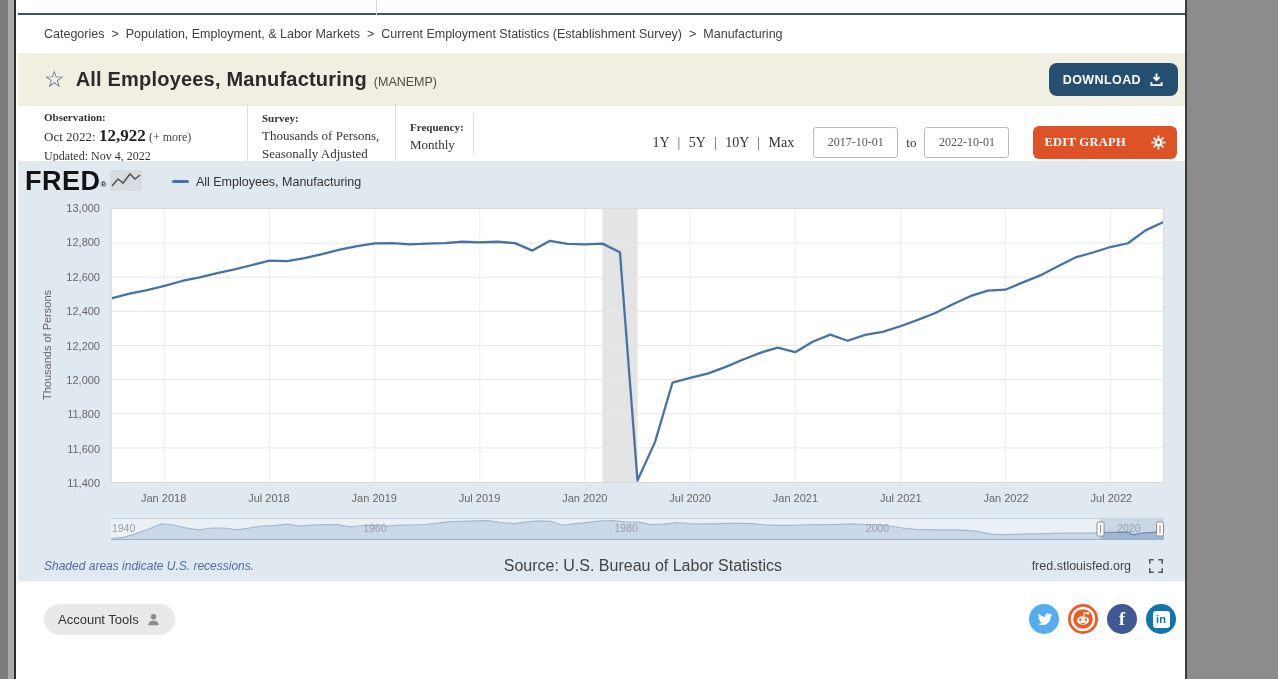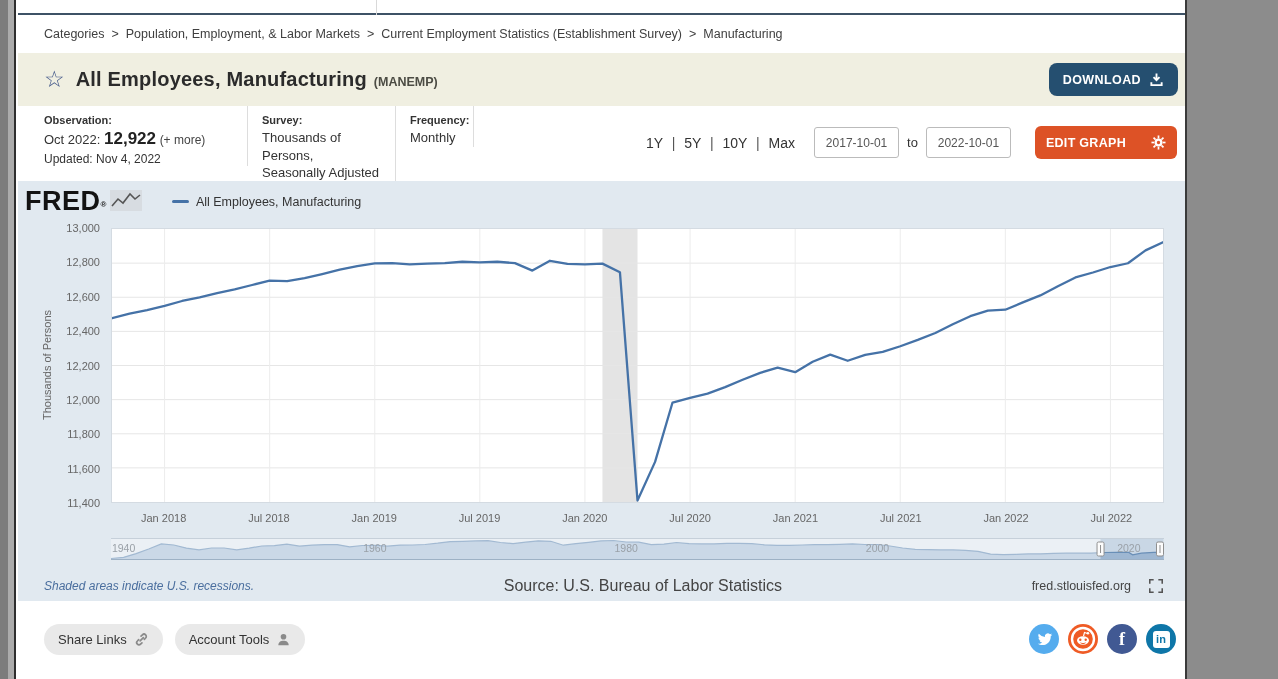--- a/index.html
+++ b/index.html
@@ -16,27 +16,27 @@
 
   
   .breadcrumb { height:38px; display:flex; align-items:center; padding-left:26px; font-size:12.5px; color:#404040; }
   .breadcrumb a { color:#404040; text-decoration:none; cursor:pointer; }
   .crumb-sep { margin:0 7px; color:#404040; }
 
   
   .series-header { height:53px; background:#f0efe1; display:flex; align-items:center; padding-left:26px; position:relative; }
   .star-icon { font-size:23px; color:#44598a; margin-right:11px; line-height:1; cursor:pointer; }
   .series-title { font-size:20px; font-weight:bold; color:#2b2b2b; letter-spacing:.2px; }
-  .series-id { font-size:12.5px; font-weight:bold; color:#4c4c44; margin-left:7px; padding-top:5px; }
+  .series-id { font-size:12.5px; font-weight:normal; color:#4c4c44; margin-left:7px; padding-top:5px; }
   .download-btn { position:absolute; right:7px; top:10px; background:#254f70; color:#fff; border:none;
     border-radius:8px; padding:9px 14px; font-size:12.5px; font-weight:bold; letter-spacing:.4px;
     display:flex; align-items:center; gap:8px; cursor:pointer; font-family:inherit;}
 
   
-  .info-row { height:75px; display:flex; align-items:flex-start; padding-left:26px; position:relative; background:#fff; }
+  .info-row { height:55px; display:flex; align-items:center; padding-left:26px; position:relative; background:#fff;font-family:Liberation Serif, serif; }
   .info-col { padding:8px 14px 0 0; }
   .info-col + .info-col { padding-left:14px; }
   .col-obs   { width:204px; border-right:1px solid #ddd; }
   .col-units { width:148px; border-right:1px solid #ddd; }
   .col-freq  { width:78px;  border-right:1px solid #ddd; }
   .info-label { font-size:11px; font-weight:bold; color:#333; margin-bottom:3px; }
   .info-line  { font-size:13px; color:#333; line-height:1.35; }
   .obs-line { font-size:13px; color:#333; margin-bottom:2px;}
   .obs-value { font-size:17px; font-weight:bold; color:#222; }
   .obs-more { font-size:12px; color:#444; }
@@ -268,30 +268,20 @@
       <span class="fullscreen-btn">
         <svg width="14" height="14" viewBox="0 0 18 18">
           <path d="M1 6V1h5M12 1h5v5M17 12v5h-5M6 17H1v-5" fill="none" stroke="#555" stroke-width="2"></path>
         </svg>
       </span>
     </div>
   </div>
 
   <div class="footer-bar">
     <button class="pill-btn">
-      <span>Share Links</span>
-      <svg width="15" height="15" viewBox="0 0 16 16">
-        <g fill="none" stroke="#8a8a8a" stroke-width="1.8" stroke-linecap="round">
-          <path d="M6.5 9.5 10 6"></path>
-          <path d="M7.5 4.5 9 3a2.4 2.4 0 0 1 3.4 3.4L11 7.9"></path>
-          <path d="M8.5 11.5 7 13a2.4 2.4 0 0 1-3.4-3.4L5 8.1"></path>
-        </g>
-      </svg>
-    </button>
-    <button class="pill-btn">
       <span>Account Tools</span>
       <svg width="15" height="15" viewBox="0 0 16 16">
         <circle cx="8" cy="5" r="3" fill="#8a8a8a"></circle>
         <path d="M2.5 14c0-3 2.5-4.6 5.5-4.6s5.5 1.6 5.5 4.6z" fill="#8a8a8a"></path>
       </svg>
     </button>
 
     <div class="social-row">
       <div class="social" style="background:#55acee">
         <svg width="17" height="17" viewBox="0 0 20 20">

